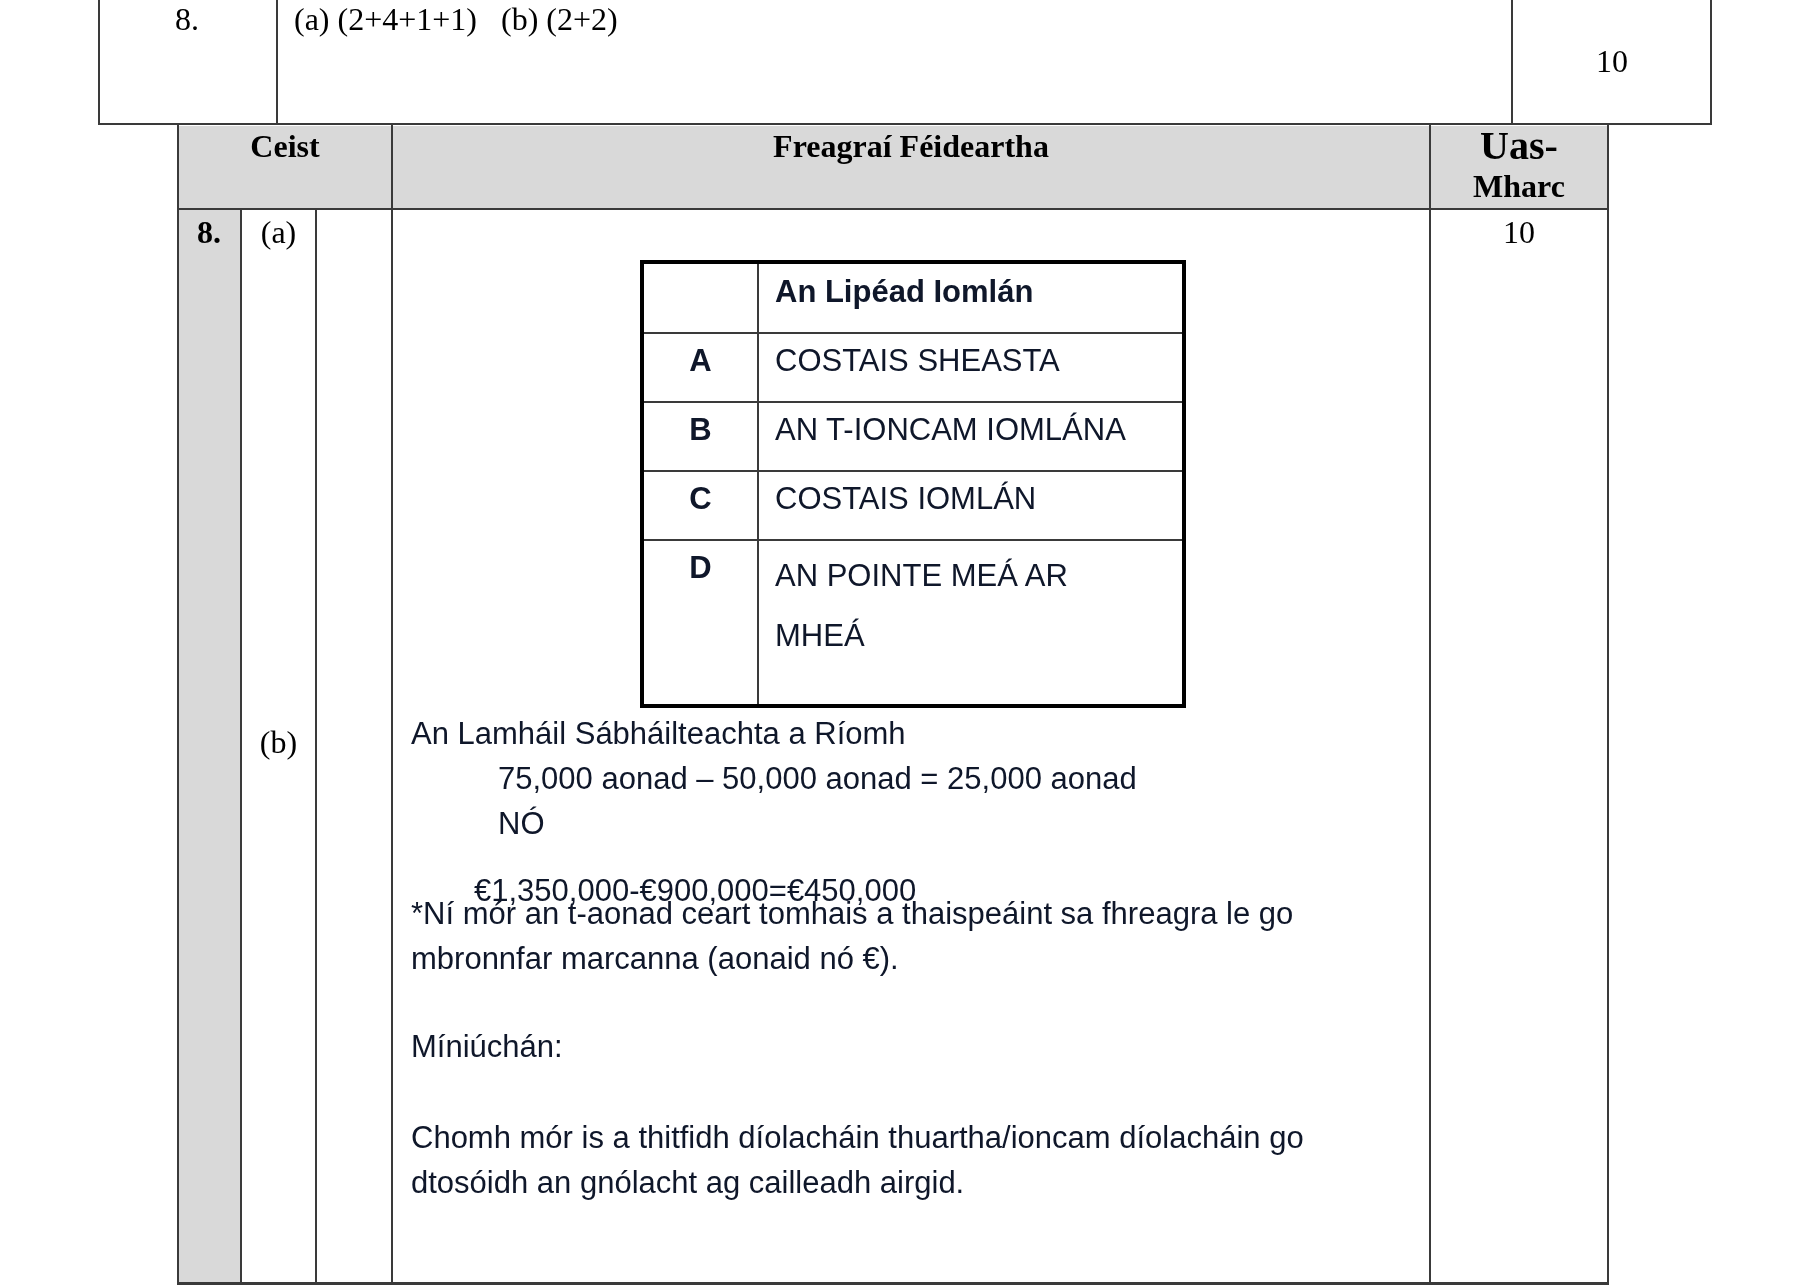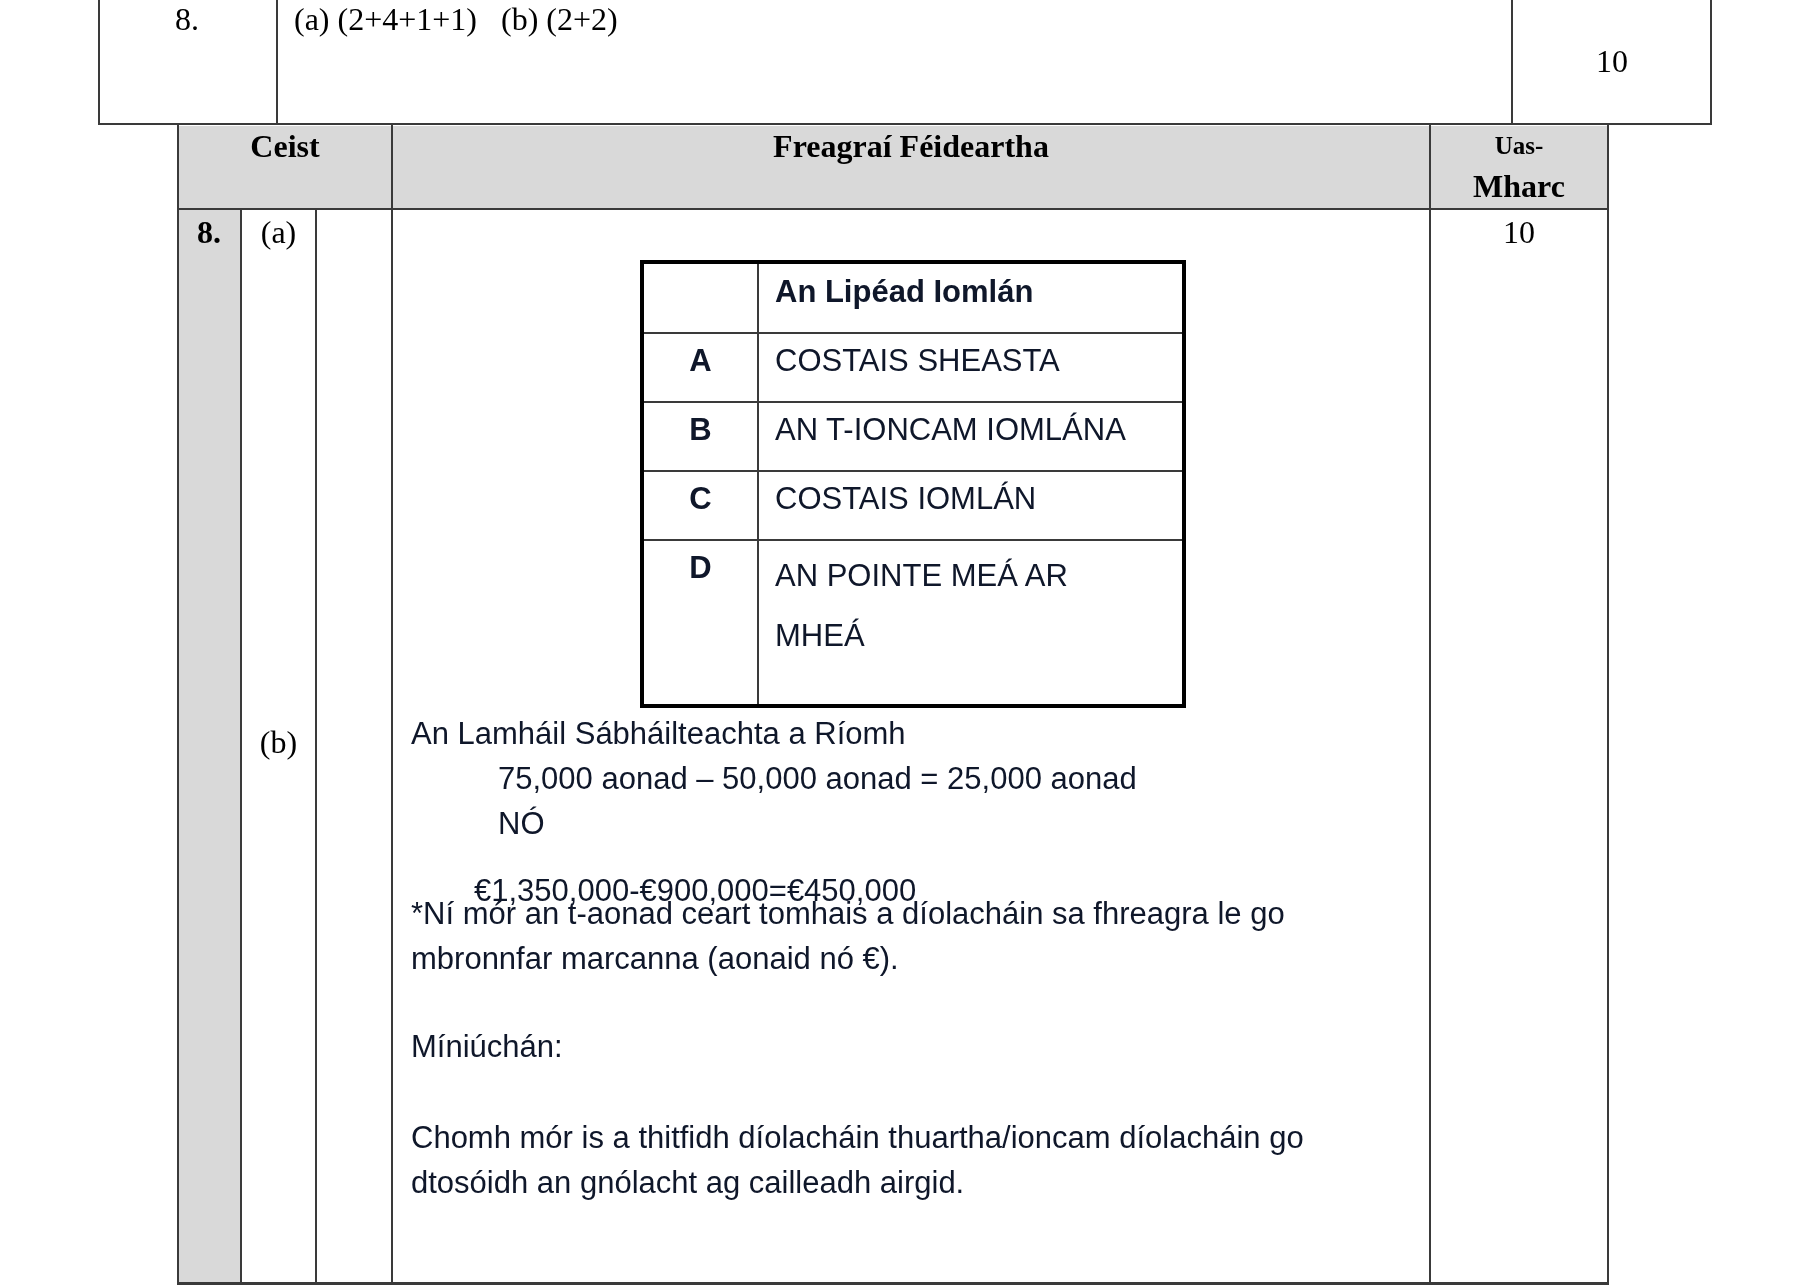--- a/index.html
+++ b/index.html
@@ -38,21 +38,21 @@
   <div class="line" style="left:1607px;top:125px;width:2px;height:1160px;"></div>
   <div class="line" style="left:177px;top:208px;width:1432px;height:2px;"></div>
   <div class="line" style="left:177px;top:1282px;width:1432px;height:3px;"></div>
   <div class="line" style="left:391px;top:125px;width:2px;height:1160px;"></div>
   <div class="line" style="left:1429px;top:125px;width:2px;height:1160px;"></div>
   <div class="line" style="left:240px;top:208px;width:2px;height:1077px;"></div>
   <div class="line" style="left:315px;top:208px;width:2px;height:1077px;"></div>
 
   <div class="txt serif" style="left:178px;width:214px;top:126px;text-align:center;font-size:32px;font-weight:bold;line-height:40px;">Ceist</div>
   <div class="txt serif" style="left:392px;width:1038px;top:126px;text-align:center;font-size:32px;font-weight:bold;line-height:40px;">Freagraí Féideartha</div>
-  <div class="txt serif" style="left:1430px;width:178px;top:126px;text-align:center;font-size:25px;font-weight:bold;line-height:40px;">Uas-</div>
+  <div class="txt serif" style="left:1430px;width:178px;top:126px;text-align:center;font-size:40px;font-weight:bold;line-height:40px;">Uas-</div>
   <div class="txt serif" style="left:1430px;width:178px;top:166px;text-align:center;font-size:32px;font-weight:bold;line-height:40px;">Mharc</div>
 
   <div class="txt serif" style="left:178px;width:62px;top:212px;text-align:center;font-size:32px;font-weight:bold;line-height:40px;">8.</div>
   <div class="txt serif" style="left:241px;width:75px;top:212px;text-align:center;font-size:32px;line-height:40px;">(a)</div>
   <div class="txt serif" style="left:241px;width:75px;top:722px;text-align:center;font-size:32px;line-height:40px;">(b)</div>
   <div class="txt serif" style="left:1430px;width:178px;top:212px;text-align:center;font-size:32px;line-height:40px;">10</div>
 
   <div class="abs" style="left:640px;top:260px;width:546px;height:448px;border:4px solid #000;">
 
     <div class="line" style="left:113px;top:0;width:2px;height:440px;"></div>
@@ -75,18 +75,18 @@
 
     <div class="txt sans inner-cell" style="left:0;width:113px;top:284px;text-align:center;font-weight:bold;line-height:40px;">D</div>
     <div class="txt sans inner-cell" style="left:131px;top:292px;line-height:40px;text-align:right;">AN POINTE MEÁ AR</div>
     <div class="txt sans inner-cell" style="left:131px;top:352px;line-height:40px;">MHEÁ</div>
   </div>
 
   <div class="txt sans ans" style="left:411px;top:711px;">An Lamháil Sábháilteachta a Ríomh</div>
   <div class="txt sans ans" style="left:498px;top:756px;">75,000 aonad – 50,000 aonad = 25,000 aonad</div>
   <div class="txt sans ans" style="left:498px;top:801px;">NÓ</div>
   <div class="txt sans ans" style="left:474px;top:846px;margin-top:22px;">€1,350,000-€900,000=€450,000</div>
-  <div class="txt sans ans" style="left:411px;top:891px;">*Ní mór an t-aonad ceart tomhais a díolacháin sa fhreagra le go</div>
+  <div class="txt sans ans" style="left:411px;top:891px;">*Ní mór an t-aonad ceart tomhais a thaispeáint sa fhreagra le go</div>
   <div class="txt sans ans" style="left:411px;top:936px;">mbronnfar marcanna (aonaid nó €).</div>
   <div class="txt sans ans" style="left:411px;top:1024px;">Míniúchán:</div>
   <div class="txt sans ans" style="left:411px;top:1115px;">Chomh mór is a thitfidh díolacháin thuartha/ioncam díolacháin go</div>
   <div class="txt sans ans" style="left:411px;top:1160px;">dtosóidh an gnólacht ag cailleadh airgid.</div>
 </div>
 
 </body></html>

